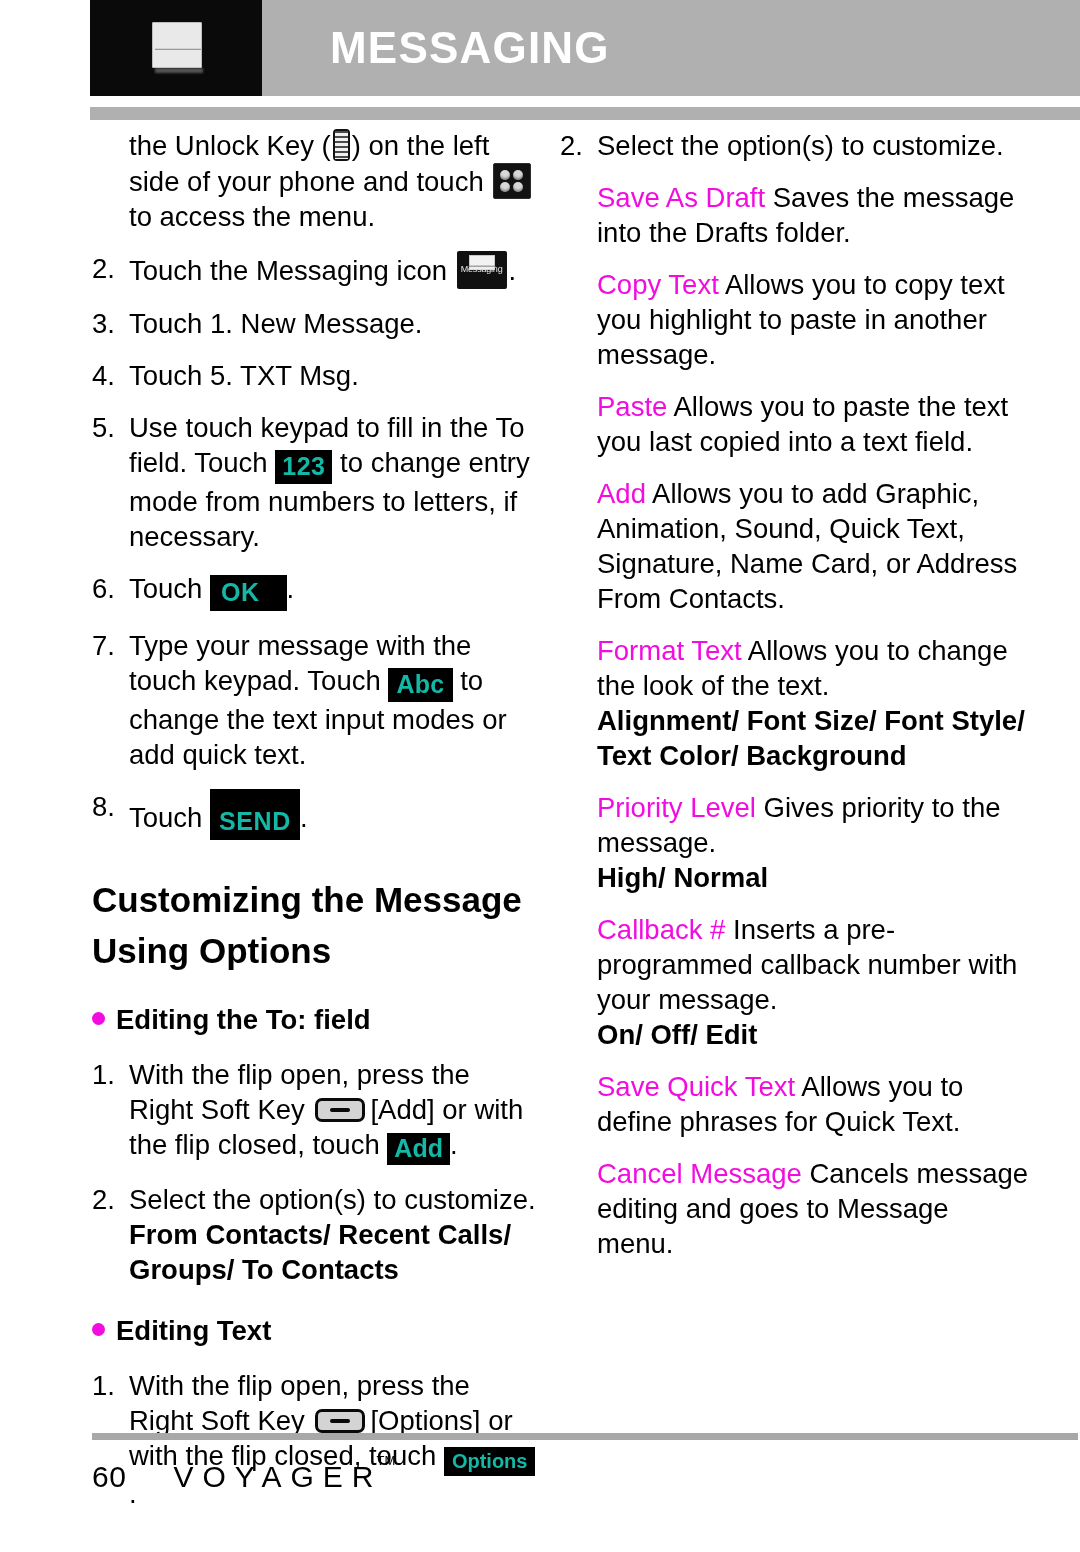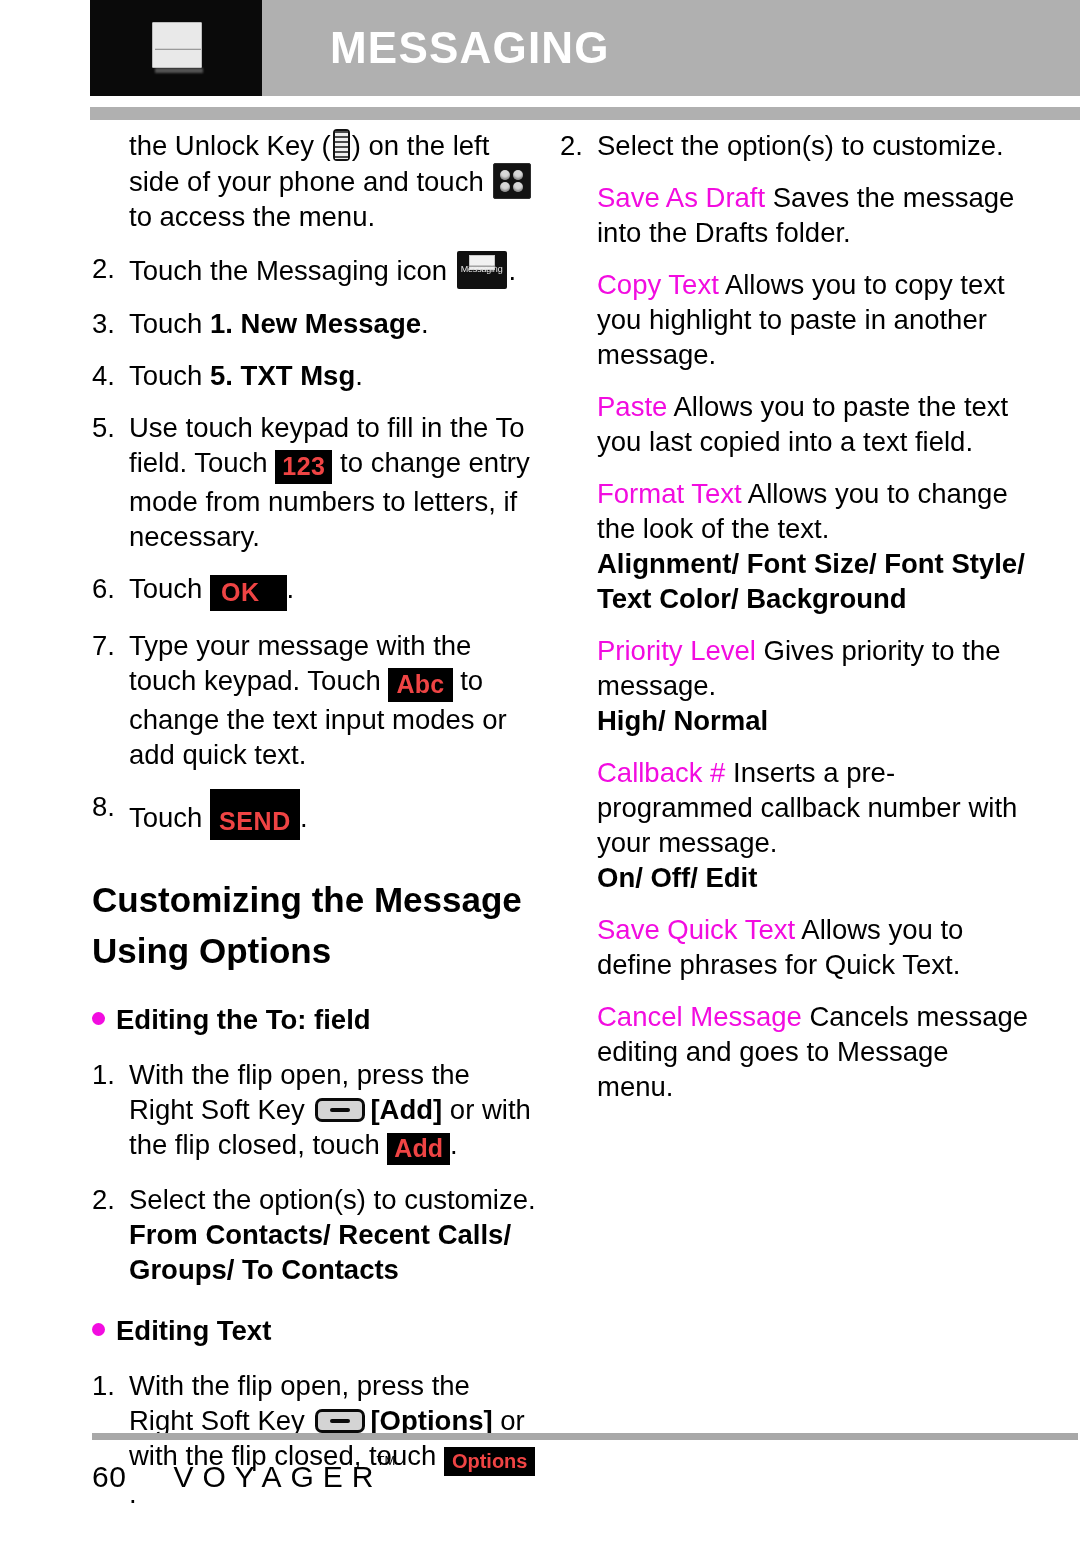--- a/index.html
+++ b/index.html
@@ -112,21 +112,21 @@
     display: flex;
     margin-bottom: 17px;
   }
   .step-num {
     width: 37px;
     flex: 0 0 37px;
     text-align: left;
   }
   .step-body { flex: 1; }
 
-  b, .b { font-weight: bold; }
+  b, .b { font-weight: normal; }
 
   
   .opt {
     color: #f20ce0;
     font-weight: normal;
   }
   .subopt {
     font-weight: bold;
     display: block;
   }
@@ -156,21 +156,21 @@
     margin-right: 11px;
     flex: 0 0 13px;
     position: relative;
     top: -4px;
   }
 
   
   .badge {
     display: inline-block;
     background: #000000;
-    color: #ef4444;
+    color: #14b8a6;
     font-weight: bold;
     font-family: "Liberation Sans", sans-serif;
     line-height: 1;
     vertical-align: -3px;
     white-space: nowrap;
   }
   .badge-123 {
     font-size: 25px;
     padding: 4px 7px 5px 7px;
     letter-spacing: 0.5px;
@@ -472,20 +472,26 @@
       </div>
     </div>
 
     <div class="step">
       <div class="step-num"></div>
       <div class="step-body">
         <span class="opt">Paste</span><span> Allows you to paste the text you last copied into a text field.</span>
       </div>
     </div>
 
+    <div class="step">
+      <div class="step-num"></div>
+      <div class="step-body">
+        <span class="opt">Add</span><span> Allows you to add Graphic, Animation, Sound, Quick Text, Signature, Name Card, or Address From Contacts.</span>
+      </div>
+    </div>
 
     <div class="step">
       <div class="step-num"></div>
       <div class="step-body">
         <span class="opt">Format Text</span><span> Allows you to change the look of the text.</span>
         <b class="subopt">Alignment/ Font Size/ Font Style/ Text Color/ Background</b>
       </div>
     </div>
 
     <div class="step">

